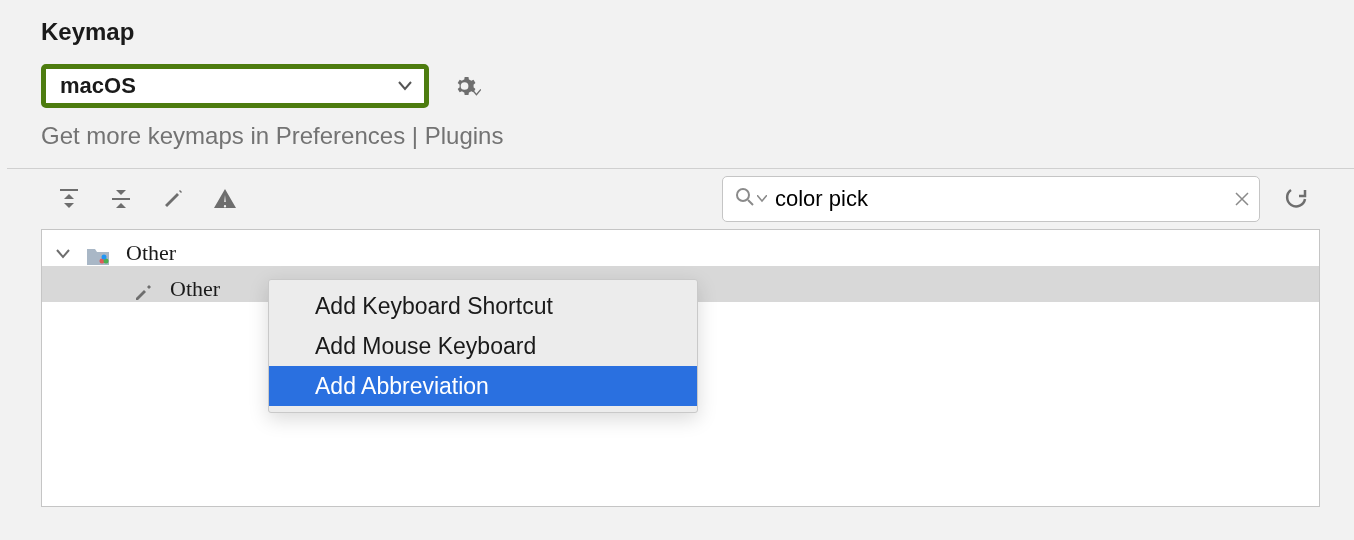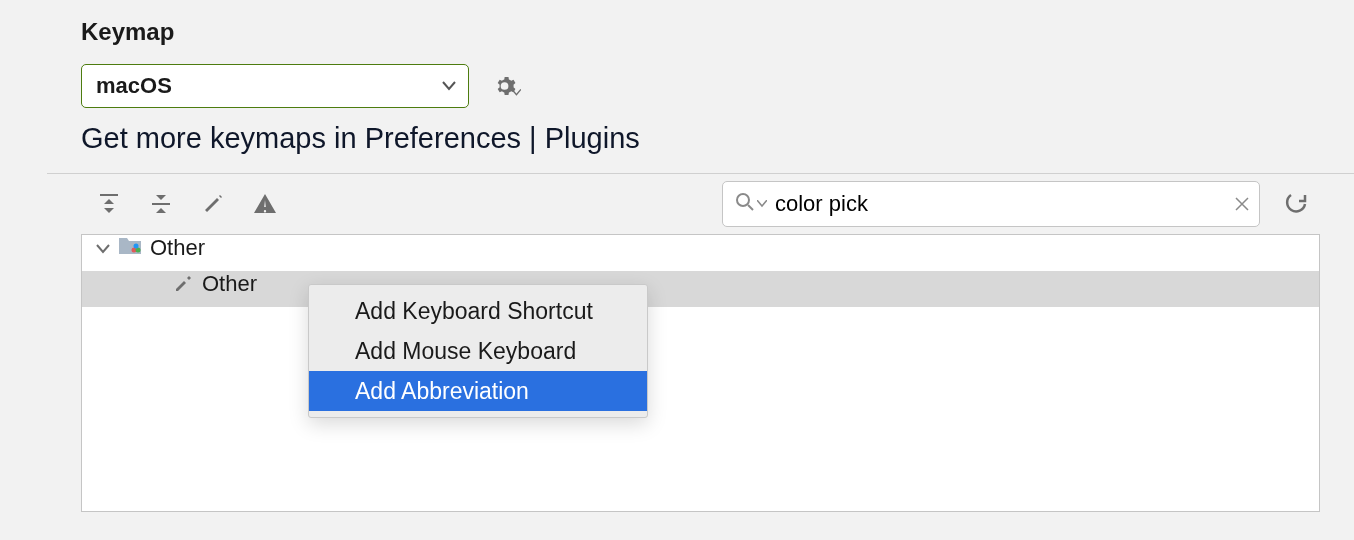--- a/index.html
+++ b/index.html
@@ -5,55 +5,55 @@
     * { box-sizing: border-box; margin: 0; padding: 0; }
     body {
       font-family: -apple-system, BlinkMacSystemFont, "Segoe UI", Arial, sans-serif;
       font-size: 20px;
       background: #f2f2f2;
       width: 1354px;
       height: 540px;
       overflow: hidden;
       color: #1a1a1a;
     }
-    .container { padding: 18px 34px 0 41px; margin-left: 40px; }
+    .container { padding: 18px 34px 0 41px; }
     .title {
       font-weight: 700;
       font-size: 24px;
       margin-bottom: 18px;
     }
     .top-row {
       display: flex;
       align-items: center;
       gap: 24px;
       margin-bottom: 14px;
     }
     .select {
       display: flex;
       align-items: center;
       justify-content: space-between;
       width: 388px;
       height: 44px;
       background: #fff;
-      border: 1px solid #4d7c0f;
+      border: 5px solid #4d7c0f;
       border-radius: 5px;
       padding: 0 12px 0 14px;
       cursor: pointer;
     }
     .select span { font-weight: 700; font-size: 22px; }
     .select svg { flex-shrink: 0; }
     .gear {
       width: 28px; height: 28px;
       display: flex; align-items: center; justify-content: center;
       color: #6e6e6e;
       cursor: pointer;
     }
     .link {
-      color: #0f172a;
-      font-size: 29px;
+      color: #737373;
+      font-size: 24px;
       cursor: pointer;
       margin-bottom: 18px;
     }
     .divider {
       border: none;
       border-top: 1px solid #d0d0d0;
       margin: 0 -34px 0 -34px;
     }
     .toolbar {
       display: flex;
@@ -100,36 +100,37 @@
     .tree {
       background: #fff;
       border: 1px solid #c5c5c5;
       height: 278px;
       margin: 0;
       position: relative;
       overflow: hidden;
     }
     .tree-row {
       display: flex;
-      align-items: flex-start;
+      align-items: flex-end;
       height: 36px;
       padding-left: 14px;
-      gap: 8px;
+      gap: 16px;
       font-size: 22px;
+      font-family: Liberation Serif, serif;
     }
     .tree-row.child { padding-left: 90px; }
     .tree-row.selected { background: #d8d8d8; }
     .chev { color: #6e6e6e; }
     .folder-icon { display:flex; align-items:center; }
     .picker-icon { display:flex; align-items:center; }
     .context-menu {
       position: absolute;
       left: 226px;
       top: 49px;
-      width: 340px;
+      width: 430px;
       background: #ececec;
       border: 1px solid #c9c9c9;
       border-radius: 3px;
       box-shadow: 0 6px 20px rgba(0,0,0,0.15);
       padding: 6px 0;
     }
     .menu-item {
       height: 40px;
       display: flex;
       align-items: center;

